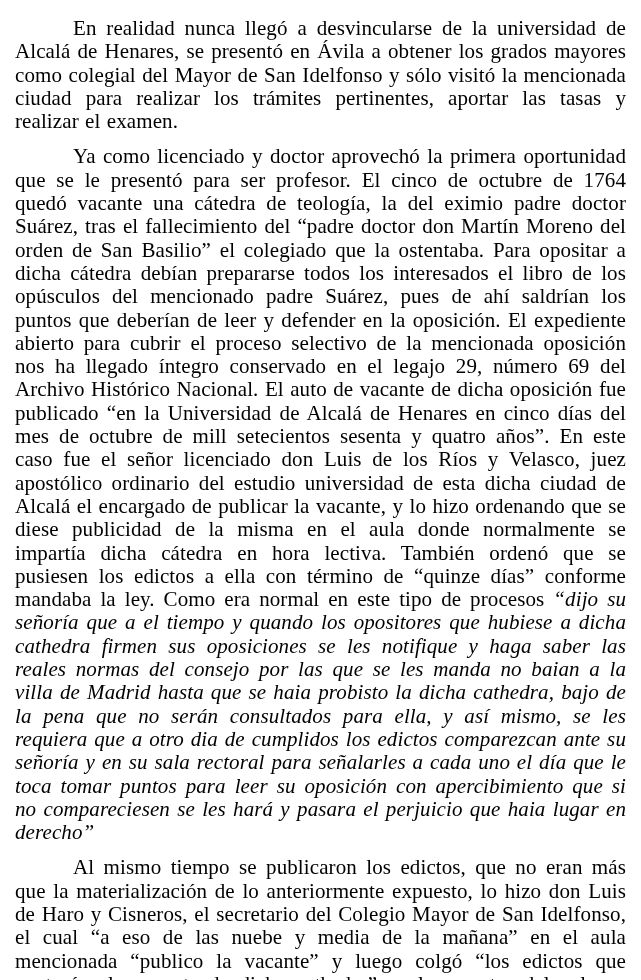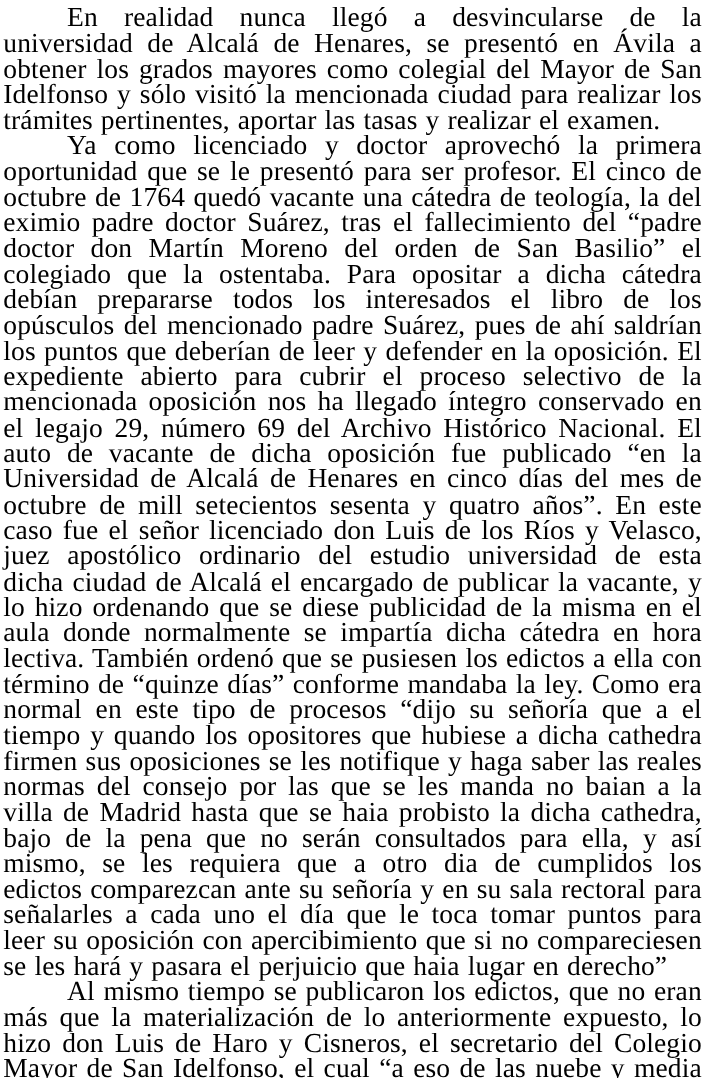--- a/index.html
+++ b/index.html
@@ -12,29 +12,30 @@
       width: 641px;
       height: 980px;
       background: #ffffff;
       color: #000000;
       overflow: hidden;
       box-sizing: border-box;
       padding: 5px 3px 0 3px;
       font-family: "Liberation Serif", "DejaVu Serif", serif;
     }
     .para {
-      margin: 0;
-      font-size: 25px;
+      margin: 12px;
+      font-size: 21px;
       line-height: 23.3px;
       text-align: justify;
       text-indent: 58px;
       letter-spacing: 0.1px;
       word-spacing: 1px;
     }
     .italic {
+      font-style: italic;
     }
   </style>
 </head>
 <body>
 
 <div class="page">
   <div>
       <p class="para"><span>En realidad nunca llegó a desvincularse de la universidad de Alcalá de Henares, se presentó en Ávila a obtener los grados mayores como colegial del Mayor de San Idelfonso y sólo visitó la mencionada ciudad para realizar los trámites pertinentes, aportar las tasas y realizar el examen.</span></p>
       <p class="para"><span>Ya como licenciado y doctor aprovechó la primera oportunidad que se le presentó para ser profesor. El cinco de octubre de 1764 quedó vacante una cátedra de teología, la del eximio padre doctor Suárez, tras el fallecimiento del “padre doctor don Martín Moreno del orden de San Basilio” el colegiado que la ostentaba. Para opositar a dicha cátedra debían prepararse todos los interesados el libro de los opúsculos del mencionado padre Suárez, pues de ahí saldrían los puntos que deberían de leer y defender en la oposición. El expediente abierto para cubrir el proceso selectivo de la mencionada oposición nos ha llegado íntegro conservado en el legajo 29, número 69 del Archivo Histórico Nacional. El auto de vacante de dicha oposición fue publicado “en la Universidad de Alcalá de Henares en cinco días del mes de octubre de mill setecientos sesenta y quatro años”. En este caso fue el señor licenciado don Luis de los Ríos y Velasco, juez apostólico ordinario del estudio universidad de esta dicha ciudad de Alcalá el encargado de publicar la vacante, y lo hizo ordenando que se diese publicidad de la misma en el aula donde normalmente se impartía dicha cátedra en hora lectiva. También ordenó que se pusiesen los edictos a ella con término de “quinze días” conforme mandaba la ley. Como era normal en este tipo de procesos </span><span class="italic">“dijo su señoría que a el tiempo y quando los opositores que hubiese a dicha cathedra firmen sus oposiciones se les notifique y haga saber las reales normas del consejo por las que se les manda no baian a la villa de Madrid hasta que se haia probisto la dicha cathedra, bajo de la pena que no serán consultados para ella, y así mismo, se les requiera que a otro dia de cumplidos los edictos comparezcan ante su señoría y en su sala rectoral para señalarles a cada uno el día que le toca tomar puntos para leer su oposición con apercibimiento que si no compareciesen se les hará y pasara el perjuicio que haia lugar en derecho”</span></p>
       <p class="para"><span>Al mismo tiempo se publicaron los edictos, que no eran más que la materialización de lo anteriormente expuesto, lo hizo don Luis de Haro y Cisneros, el secretario del Colegio Mayor de San Idelfonso, el cual “a eso de las nuebe y media de la mañana” en el aula mencionada “publico la vacante” y luego colgó “los edictos que contenían la vacante de dicha cathedra” en las puertas del aula en donde se avisaba que desde “su fixacion” tenían 15 días para</span></p>

